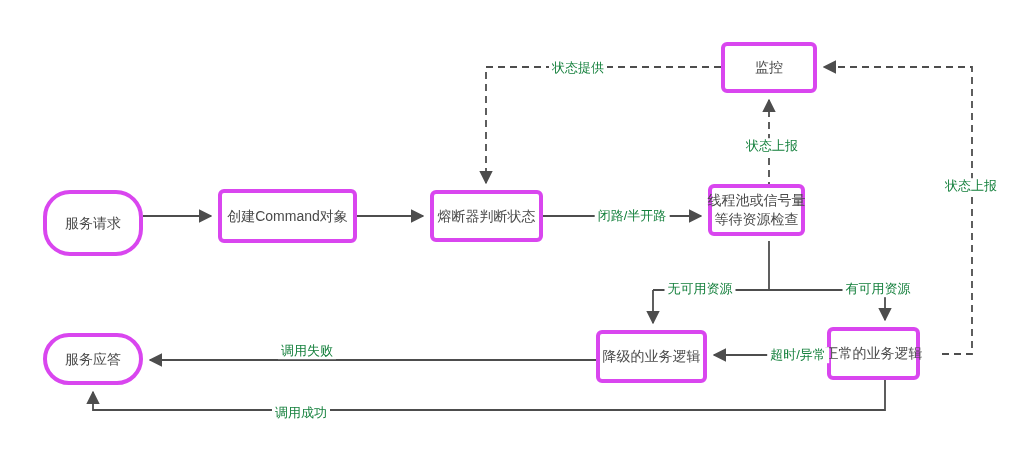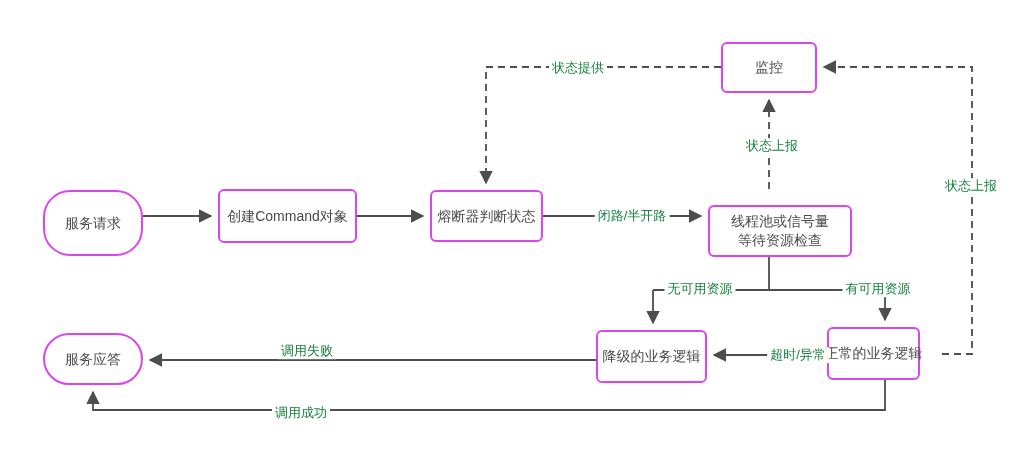--- a/index.html
+++ b/index.html
@@ -18,21 +18,21 @@
   .wires {
     position: absolute;
     left: 0; top: 0;
     width: 1032px;
     height: 466px;
   }
   .node {
     position: absolute;
     box-sizing: border-box;
     background: #ffffff;
-    border: 2px solid #d946ef;
+    border: 4px solid #d946ef;
     border-radius: 6px;
     color: #4a4a4a;
     font-size: 14px;
     display: flex;
     flex-direction: column;
     align-items: center;
     justify-content: center;
     text-align: center;
     line-height: 1.35;
     white-space: nowrap;
@@ -88,21 +88,21 @@
   </div>
 
   <div class="node" style="left:218px; top:189px; width:139px; height:54px;">
     <span>创建Command对象</span>
   </div>
 
   <div class="node" style="left:430px; top:190px; width:113px; height:52px;">
     <span>熔断器判断状态</span>
   </div>
 
-  <div class="node" style="left:708px; top:205px; width:144px; height:52px;align-items:center;">
+  <div class="node" style="left:708px; top:184px; width:97px; height:52px;align-items:center;">
     <span>线程池或信号量</span>
     <span>等待资源检查</span>
   </div>
 
   <div class="node" style="left:721px; top:42px; width:96px; height:51px;">
     <span>监控</span>
   </div>
 
   <div class="node" style="left:596px; top:330px; width:111px; height:53px;">
     <span>降级的业务逻辑</span>

